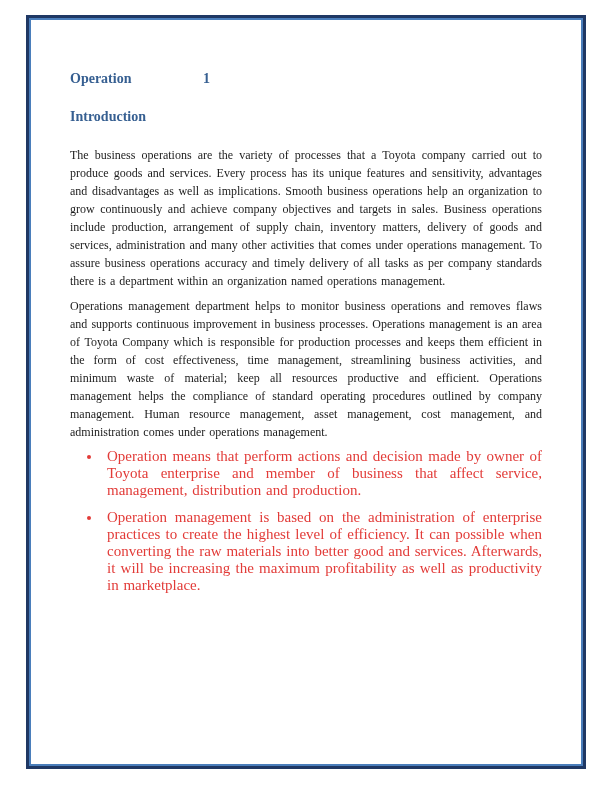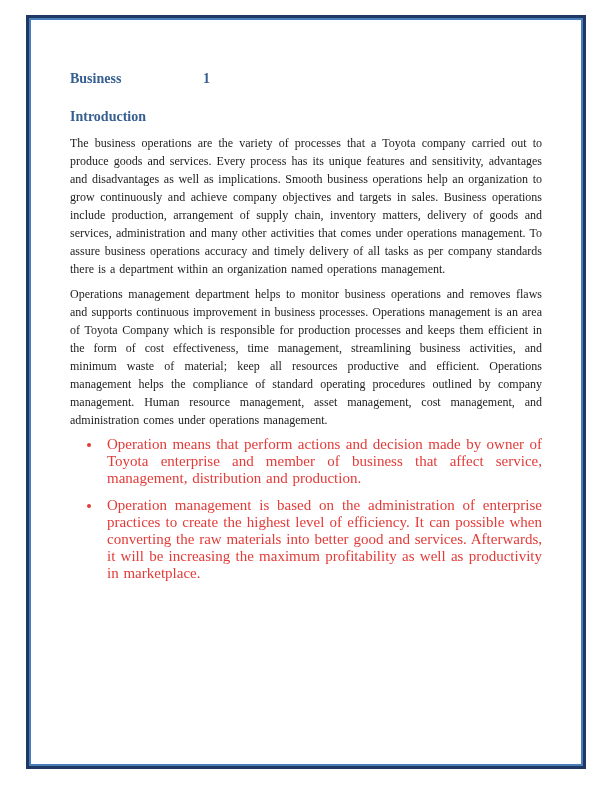--- a/index.html
+++ b/index.html
@@ -34,21 +34,21 @@
   }
   h1, h2 {
     font-family: "Liberation Serif", serif;
     font-size: 14px;
     font-weight: bold;
     color: var(--heading-blue, #365f91);
     margin: 0;
     line-height: 18px;
   }
   h1 { margin-bottom: 20px; }
-  h2 { margin-bottom: 8px; }
+  h2 { margin-bottom: 20px; }
   .act-lbl {
     display: inline-block;
     min-width: 133px;
   }
   .body-para {
     font-size: 12px;
     line-height: 18px;
     color: var(--body-text, #1c1c1c);
     text-align: justify;
     margin: 0 0 7px 0;
@@ -74,21 +74,21 @@
 </style>
 </head>
 <body>
 
 <div class="page">
   <div class="frame">
     <div class="frame-inner">
       <div class="content">
 
         <h1 class="h-activity">
-          <span class="act-lbl">Business</span><span class="act-num">1</span>
+          <span class="act-lbl">Operation</span><span class="act-num">1</span>
         </h1>
 
         <h2>Introduction</h2>
 
         <p class="body-para">The business operations are the variety of processes that a Toyota company carried out to produce goods and services. Every process has its unique features and sensitivity, advantages and disadvantages as well as implications. Smooth business operations help an organization to grow continuously and achieve company objectives and targets in sales. Business operations include production, arrangement of supply chain, inventory matters, delivery of goods and services, administration and many other activities that comes under operations management. To assure business operations accuracy and timely delivery of all tasks as per company standards there is a department within an organization named operations management.</p>
 
         <p class="body-para">Operations management department helps to monitor business operations and removes flaws and supports continuous improvement in business processes. Operations management is an area of Toyota Company which is responsible for production processes and keeps them efficient in the form of cost effectiveness, time management, streamlining business activities, and minimum waste of material; keep all resources productive and efficient. Operations management helps the compliance of standard operating procedures outlined by company management. Human resource management, asset management, cost management, and administration comes under operations management.</p>
 
         <ul class="bullets">
           <li>Operation means that perform actions and decision made by owner of Toyota enterprise and member of business that affect service, management, distribution and production.</li>

